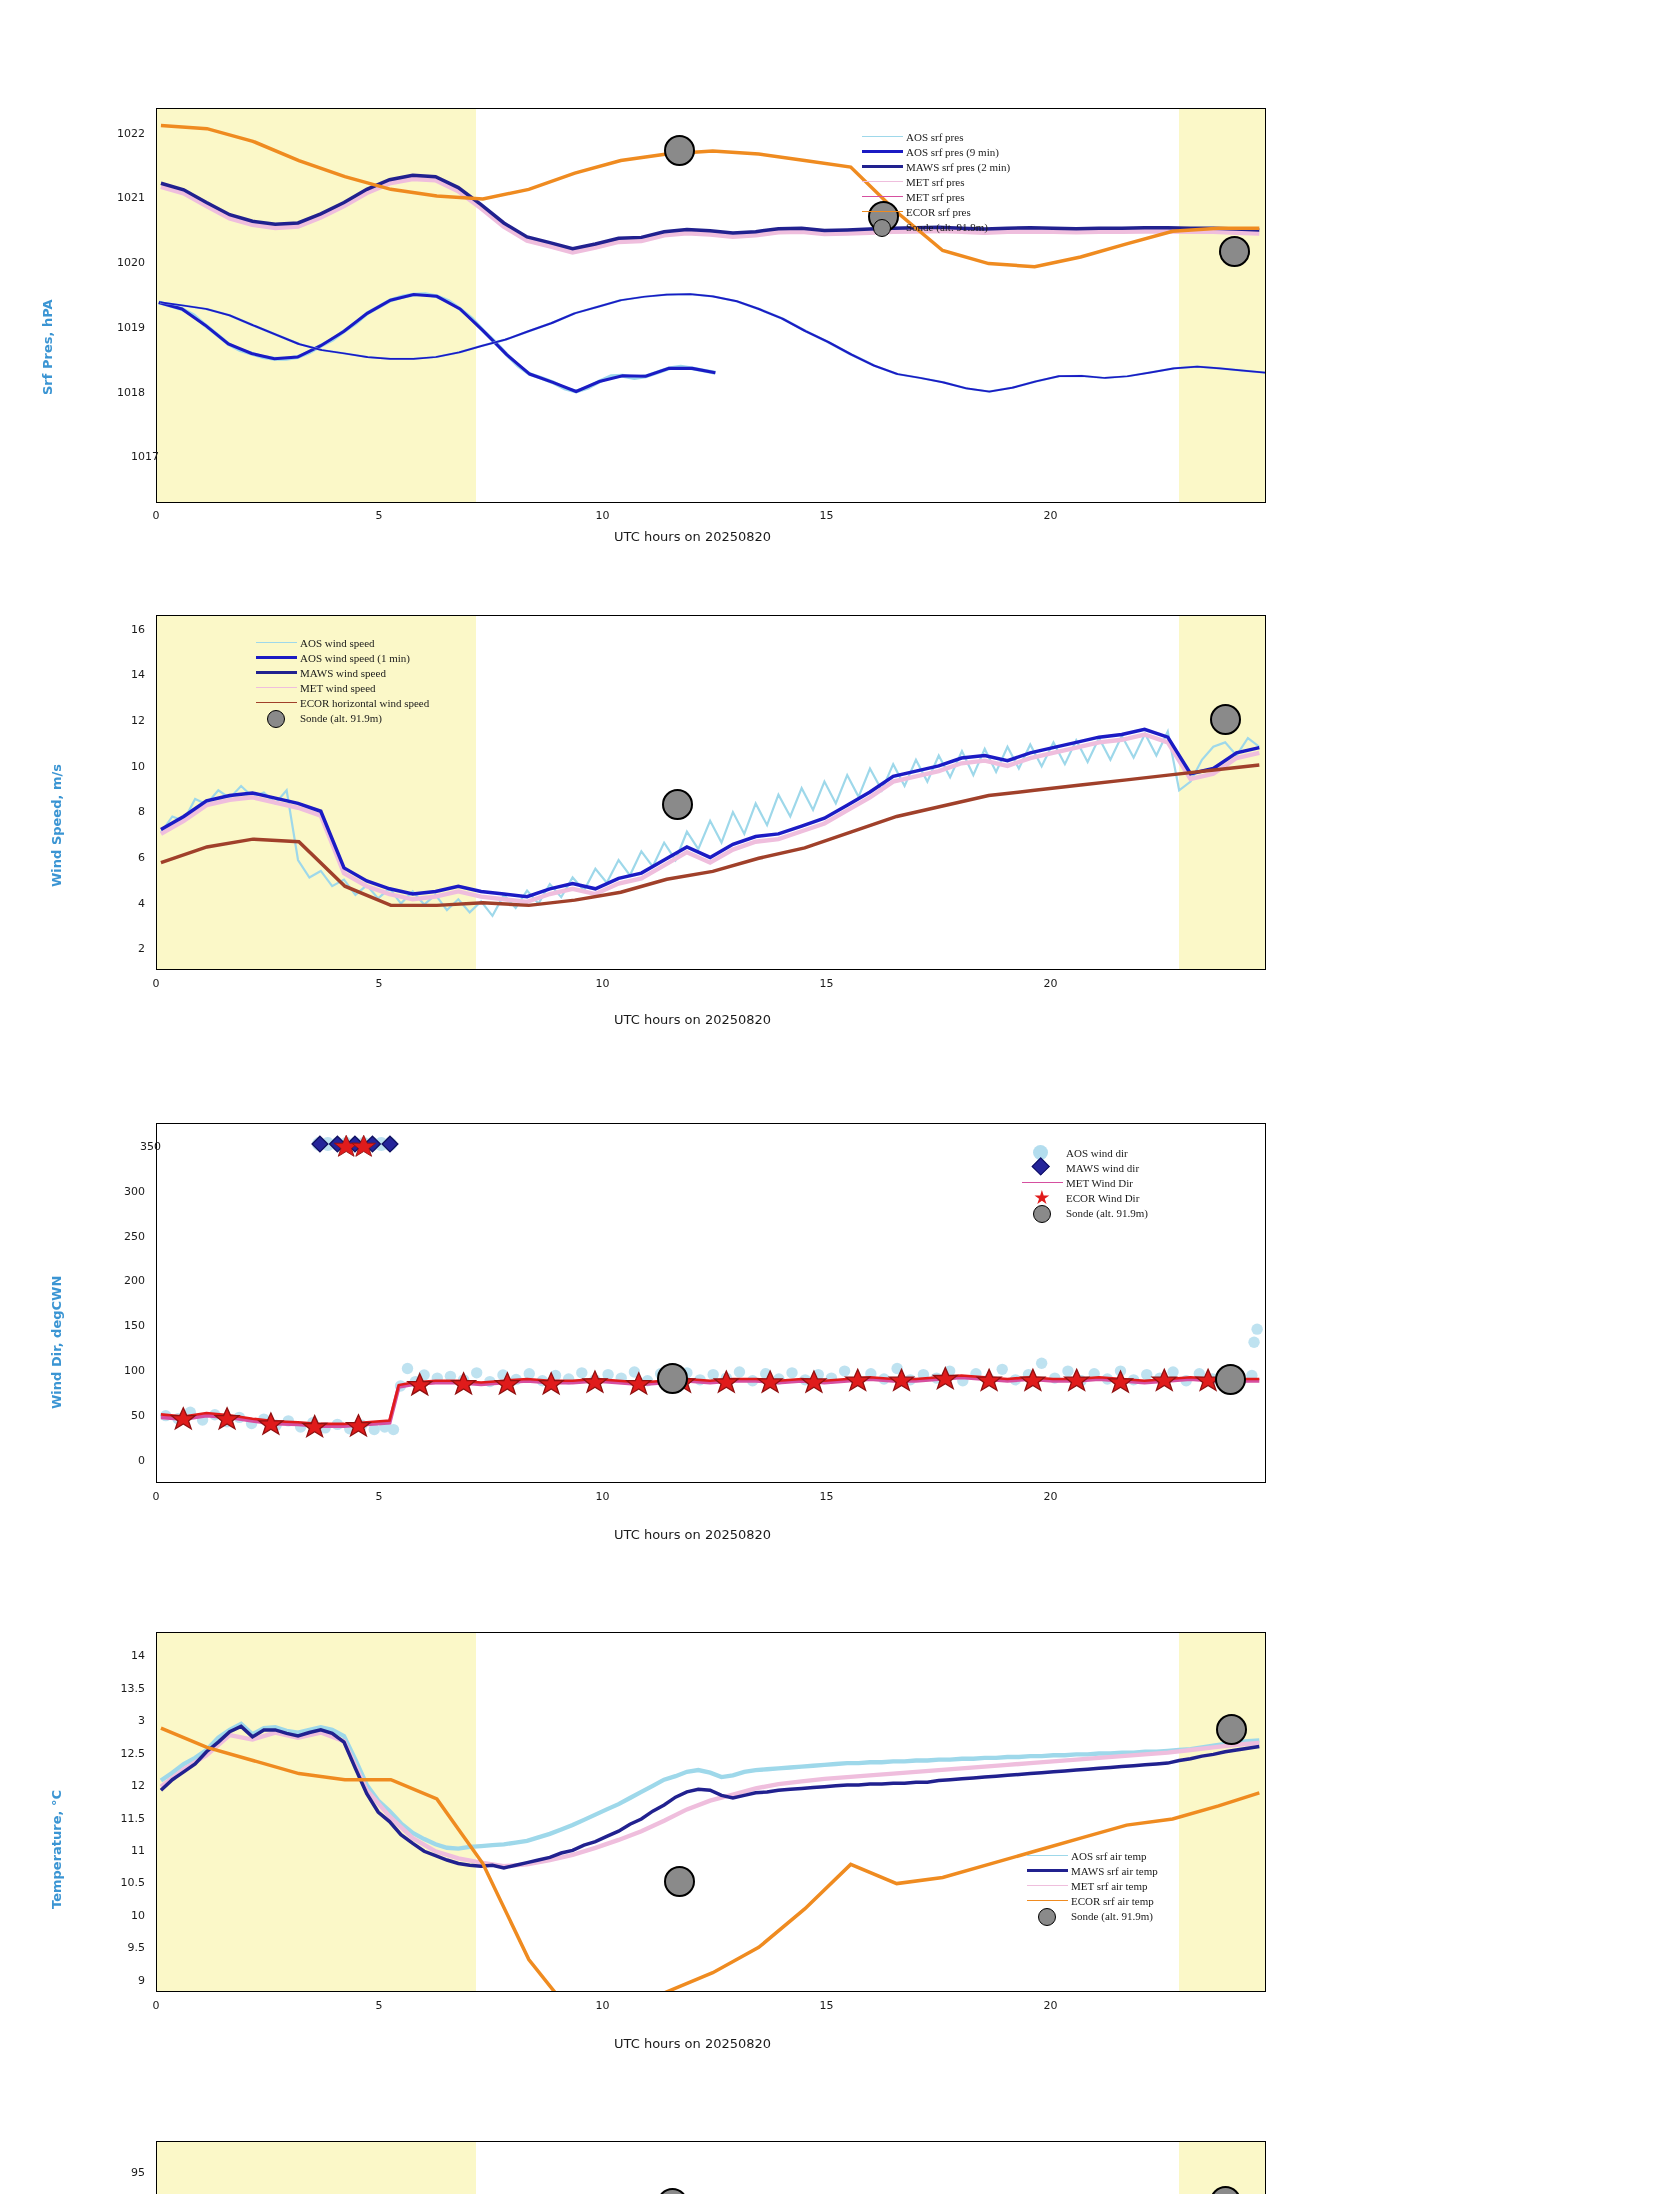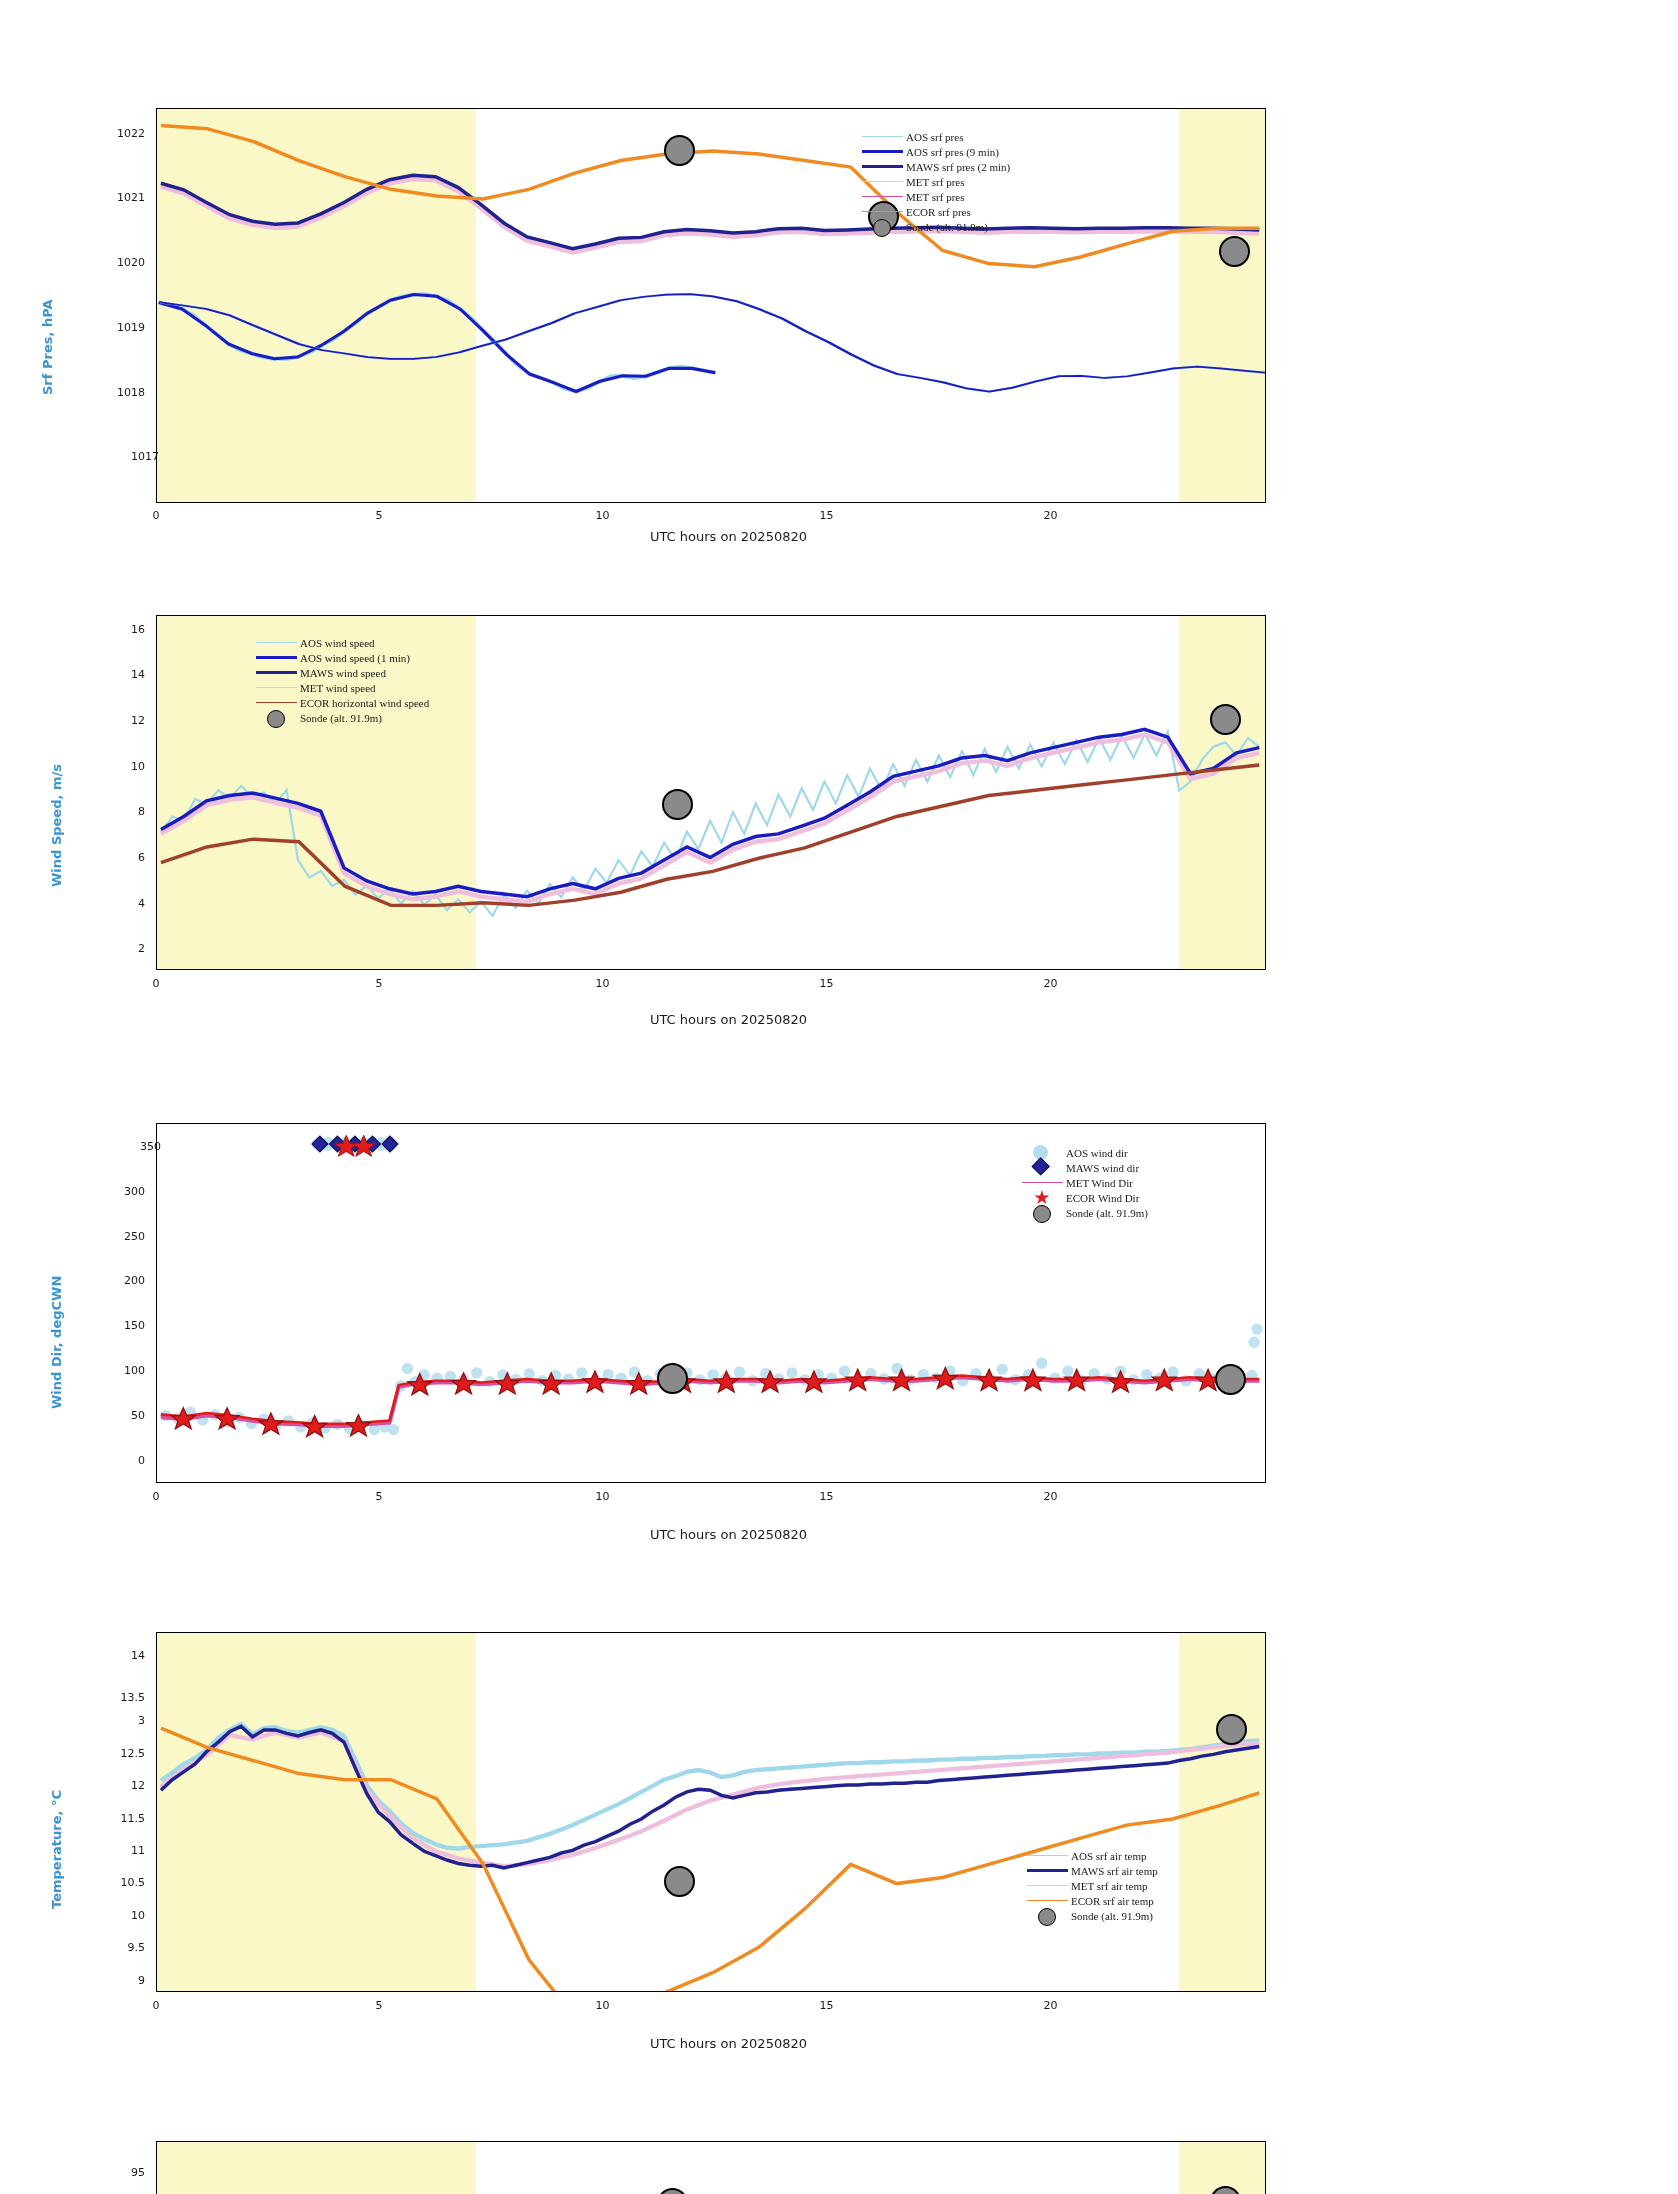--- a/index.html
+++ b/index.html
@@ -48,21 +48,21 @@
     font-size:13px;
     font-weight:600;
     transform-origin:left top;
     transform:rotate(-90deg);
     white-space:nowrap;
   }
   .xlabel {
     position:absolute;
     color:#1a1a1a;
     font-size:13px;
-    text-align:right;
+    text-align:left;
     white-space:nowrap;
   }
 
   
   .legend {
     position:absolute;
     display:flex; flex-direction:column;
     gap:0px;
     z-index:5;
   }
@@ -495,21 +495,21 @@
         <polyline fill="none" stroke="#ef8b20" stroke-width="8" points="9,218 114,262 219,292 324,322 429,336 534,336 639,380 744,528 849,748 954,880 1059,866 1164,822 1269,778 1374,720 1479,632 1584,530 1689,574 1794,560 1899,530 2004,500 2109,470 2214,440 2319,426 2424,396 2517,366"></polyline>
       </svg>
       <div style="position:absolute;left:507px;top:233px;width:27px;height:27px;border-radius:50%;background:#8a8a8a;border:2.2px solid #000;"></div>
       <div style="position:absolute;left:1059px;top:81px;width:27px;height:27px;border-radius:50%;background:#8a8a8a;border:2.2px solid #000;"></div>
     </div>
 
     <div class="ylabel" style="left:49px; top:316px;">Temperature, °C</div>
     <div class="xlabel" style="left:614px; top:443px; width:193px;">UTC hours on 20250820</div>
 
     <div class="ytick" style="left:81px; top:56px; width:64px;">14</div>
-    <div class="ytick" style="left:81px; top:98px; width:64px;">13.5</div>
+    <div class="ytick" style="left:81px; top:89px; width:64px;">13.5</div>
     <div class="ytick" style="left:81px; top:121px; width:64px;">3</div>
     <div class="ytick" style="left:81px; top:154px; width:64px;">12.5</div>
     <div class="ytick" style="left:81px; top:186px; width:64px;">12</div>
     <div class="ytick" style="left:81px; top:219px; width:64px;">11.5</div>
     <div class="ytick" style="left:81px; top:251px; width:64px;">11</div>
     <div class="ytick" style="left:81px; top:283px; width:64px;">10.5</div>
     <div class="ytick" style="left:81px; top:316px; width:64px;">10</div>
     <div class="ytick" style="left:81px; top:348px; width:64px;">9.5</div>
     <div class="ytick" style="left:81px; top:381px; width:64px;">9</div>
 

